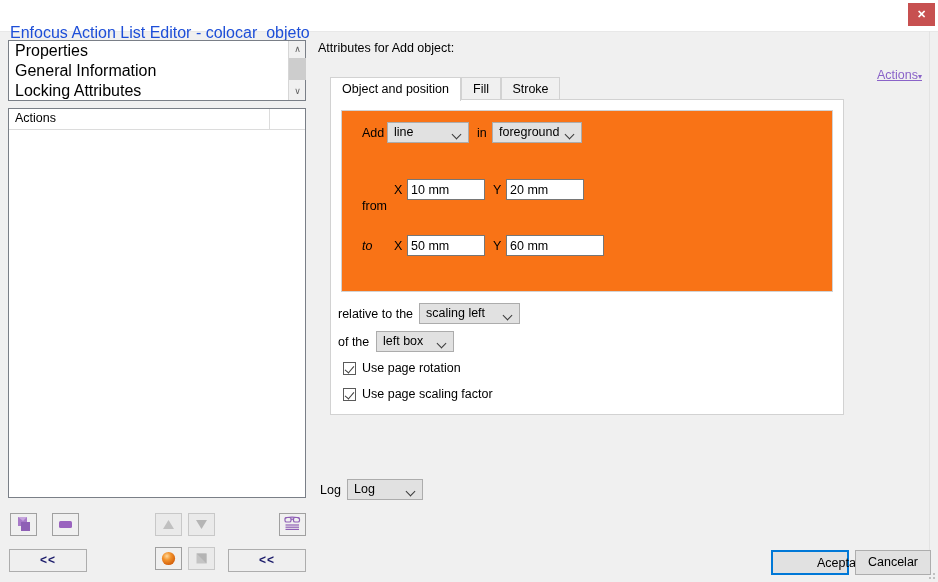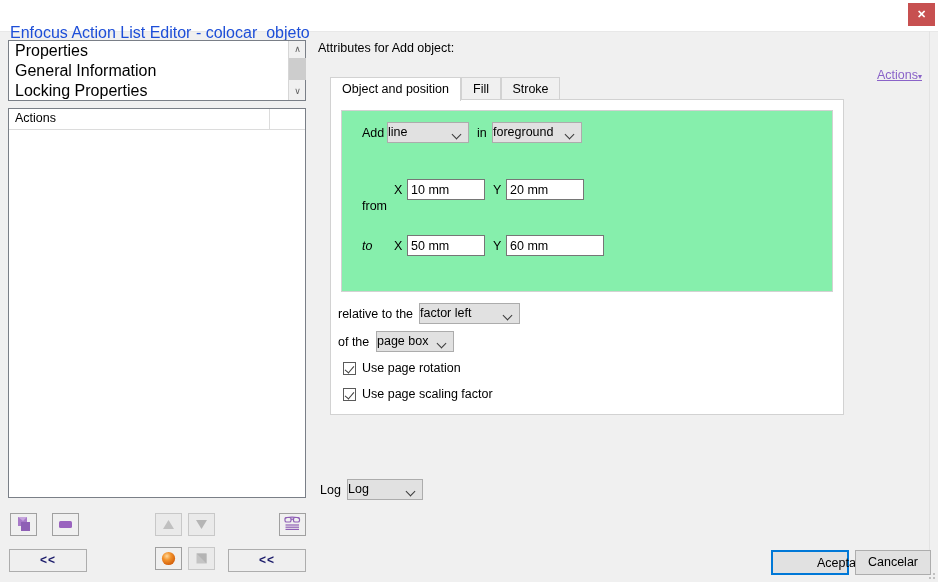--- a/index.html
+++ b/index.html
@@ -182,21 +182,21 @@
     border: 1px solid #d2d2d2;
     box-sizing: border-box;
     z-index: 1;
   }
   .groupbox {
     position: absolute;
     left: 10px; top: 10px;
     width: 492px; height: 182px;
     border: 1px solid #d2d2d2;
     box-sizing: border-box;
-    background: #86efac;
+    background: #f97316;
   }
 
   .lbl {
     position: absolute;
     font-size: 12.5px;
     white-space: nowrap;
     color: #000;
   }
   .combo-wrap {
     position: absolute;
@@ -211,21 +211,21 @@
     transform: rotate(-45deg);
     pointer-events: none;
   }
   .combo-inner {
     width: 100%; height: 21px;
     background: #e1e1e1;
     border: 1px solid #acacac;
     box-sizing: border-box;
     font-size: 12.5px;
     line-height: 19px;
-    padding-left: 0;
+    padding-left: 6px;
     cursor: pointer;
     white-space: nowrap;
     overflow: hidden;
   }
 
   input.txt {
     position: absolute;
     height: 21px;
     background: #fff;
     border: 1px solid #767676;
@@ -336,21 +336,21 @@
 <div class="titlebar">
   <div class="titlebar-text">Enfocus Action List Editor - colocar_objeto</div>
   <div class="close-btn">✕</div>
 </div>
 
 <div class="win-border-r"></div>
 
 <div class="list-box" id="properties-list">
   <div class="prop-item">Properties</div>
   <div class="prop-item">General Information</div>
-  <div class="prop-item">Locking Properties</div>
+  <div class="prop-item">Locking Attributes</div>
   <div class="prop-scroll">
     <div class="scroll-arrow up">∧</div>
     <div class="scroll-thumb"></div>
     <div class="scroll-arrow down">∨</div>
   </div>
 </div>
 
 <div class="list-box" id="actions-list">
   <div class="actions-header">
     <div class="actions-header-label">Actions</div>
@@ -391,26 +391,26 @@
 
     <div class="lbl" style="left:20px; top:128px;font-style:italic;">to</div>
     <div class="lbl" style="left:52px; top:128px;">X</div>
     <input class="txt" style="left: 65px; top: 124px; width: 78px;" value="50 mm">
     <div class="lbl" style="left:151px; top:128px;">Y</div>
     <input class="txt" style="left: 164px; top: 124px; width: 98px;" value="60 mm">
   </div>
 
   <div class="lbl" style="left:7px; top:207px;">relative to the</div>
   <div class="combo-wrap" style="left:88px; top:203px; width:101px;">
-    <div class="combo-inner">factor left</div>
+    <div class="combo-inner">scaling left</div>
   </div>
 
   <div class="lbl" style="left:7px; top:235px;">of the</div>
   <div class="combo-wrap" style="left:45px; top:231px; width:78px;">
-    <div class="combo-inner">page box</div>
+    <div class="combo-inner">left box</div>
   </div>
 
   <div class="chk-row" style="left:12px; top:261px;">
     <span class="chk-box"></span>
     <span class="chk-label">Use page rotation</span>
   </div>
   <div class="chk-row" style="left:12px; top:287px;">
     <span class="chk-box"></span>
     <span class="chk-label">Use page scaling factor</span>
   </div>

